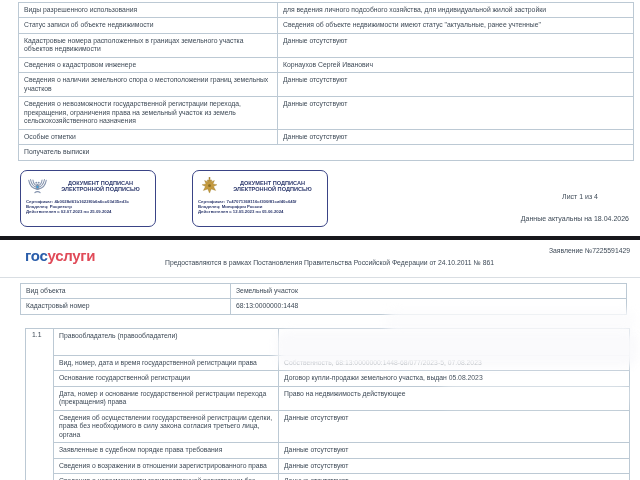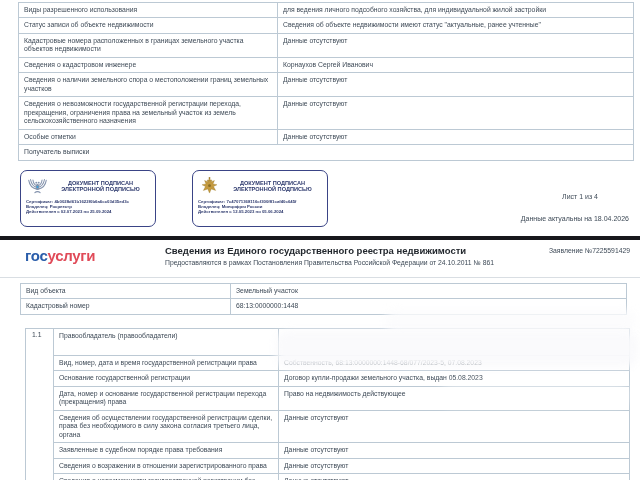--- a/index.html
+++ b/index.html
@@ -158,21 +158,20 @@
   </div>
 
   <div class="sheet-label">Лист 1 из 4</div>
   <div class="actuality">Данные актуальны на 18.04.2026</div>
 
   <div class="pagesep"></div>
 
   <div class="logo">
     <span class="p1">гос</span><span class="p2">услуги</span>
   </div>
-  <div class="hdr-title">Сведения из Единого государственного реестра недвижимости</div>
   <div class="hdr-sub">Предоставляются в рамках Постановления Правительства Российской Федерации от 24.10.2011 № 861</div>
   <div class="app-num">Заявление №7225591429</div>
   <div class="hdr-line"></div>
 
   <div class="kv-table t2">
     <div class="kv-row">
       <div class="kv-label">Вид объекта</div>
       <div class="kv-value">Земельный участок</div>
     </div>
     <div class="kv-row">

